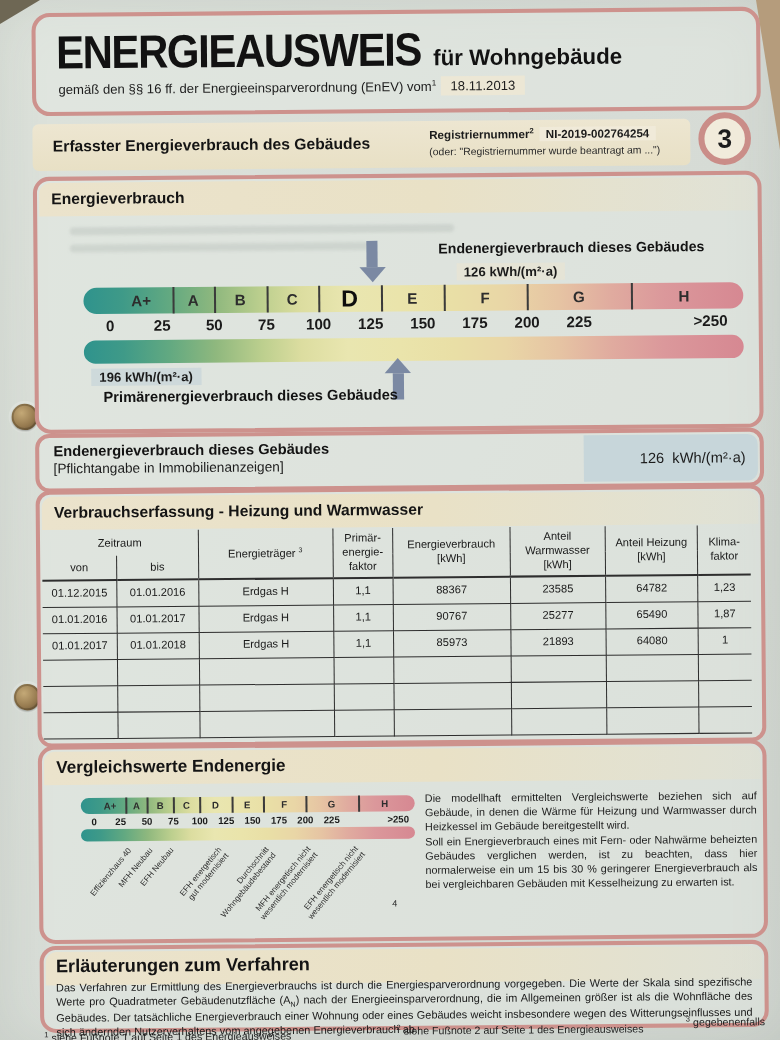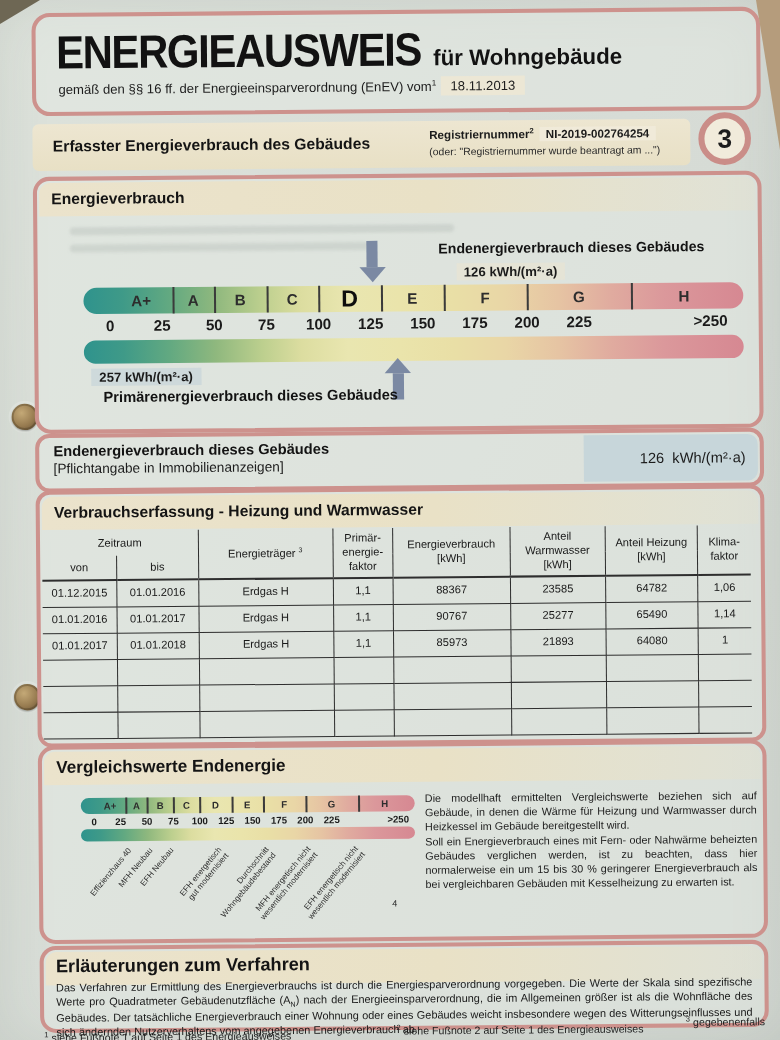--- a/index.html
+++ b/index.html
@@ -205,21 +205,21 @@
             <span style="left: 75.1%;">225</span>
             <span style="left: 95%;">&gt;250</span>
           </div>
         <div class="bar grad mainplain"></div>
         <div class="arrow up" id="arrow-primary" style="left: 47.608%;">
             <i class="hd"></i>
             <i class="st"></i>
           </div>
       </div>
       <div class="prim-value">
-        <span>257</span> <span>kWh/(m²·a)</span>
+        <span>196</span> <span>kWh/(m²·a)</span>
       </div>
       <div class="prim-label">Primärenergieverbrauch dieses Gebäudes</div>
     </div>
 
     <div class="box mand-box">
       <div class="m-title">Endenergieverbrauch dieses Gebäudes</div>
       <div class="m-sub">[Pflichtangabe in Immobilienanzeigen]</div>
       <div class="blue-panel">
         <span>126</span>
         <span>kWh/(m²·a)</span>
@@ -257,31 +257,31 @@
           </thead>
         <tbody id="vt-body">
             <tr>
               <td>01.12.2015</td>
               <td>01.01.2016</td>
               <td>Erdgas H</td>
               <td>1,1</td>
               <td>88367</td>
               <td>23585</td>
               <td>64782</td>
-              <td>1,06</td>
+              <td>1,23</td>
             </tr>
             <tr>
               <td>01.01.2016</td>
               <td>01.01.2017</td>
               <td>Erdgas H</td>
               <td>1,1</td>
               <td>90767</td>
               <td>25277</td>
               <td>65490</td>
-              <td>1,14</td>
+              <td>1,87</td>
             </tr>
             <tr>
               <td>01.01.2017</td>
               <td>01.01.2018</td>
               <td>Erdgas H</td>
               <td>1,1</td>
               <td>85973</td>
               <td>21893</td>
               <td>64080</td>
               <td>1</td>

